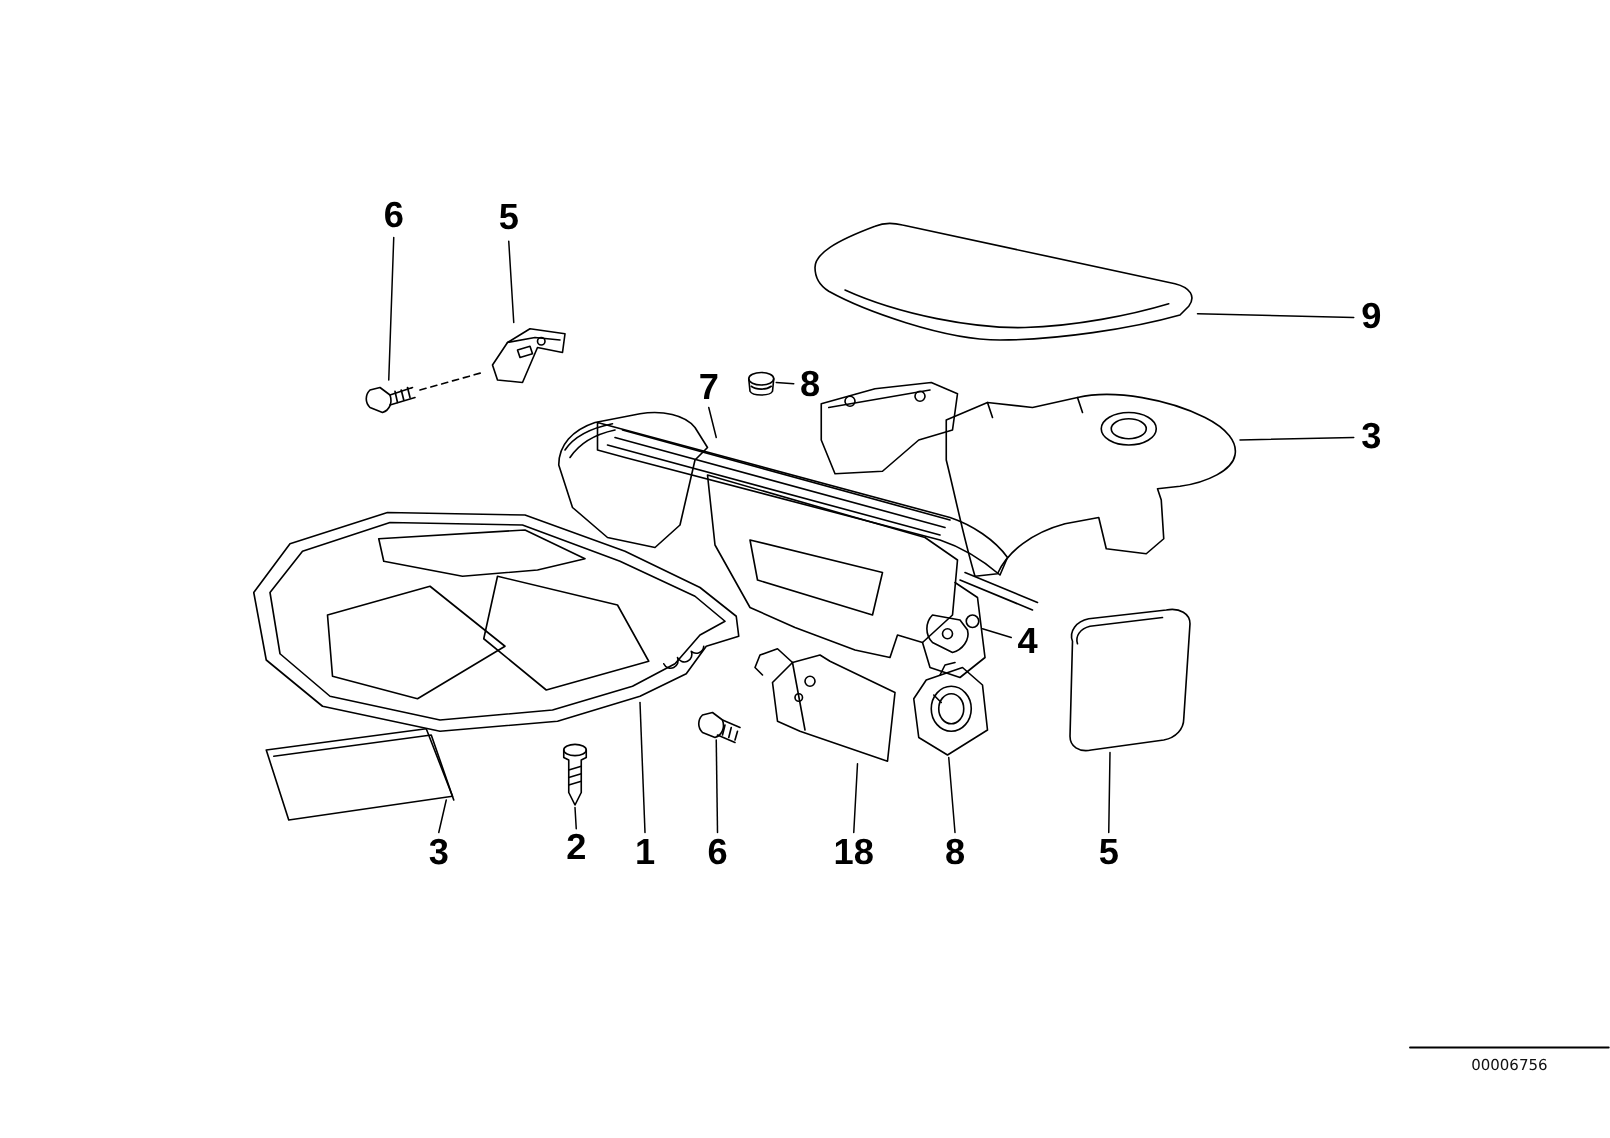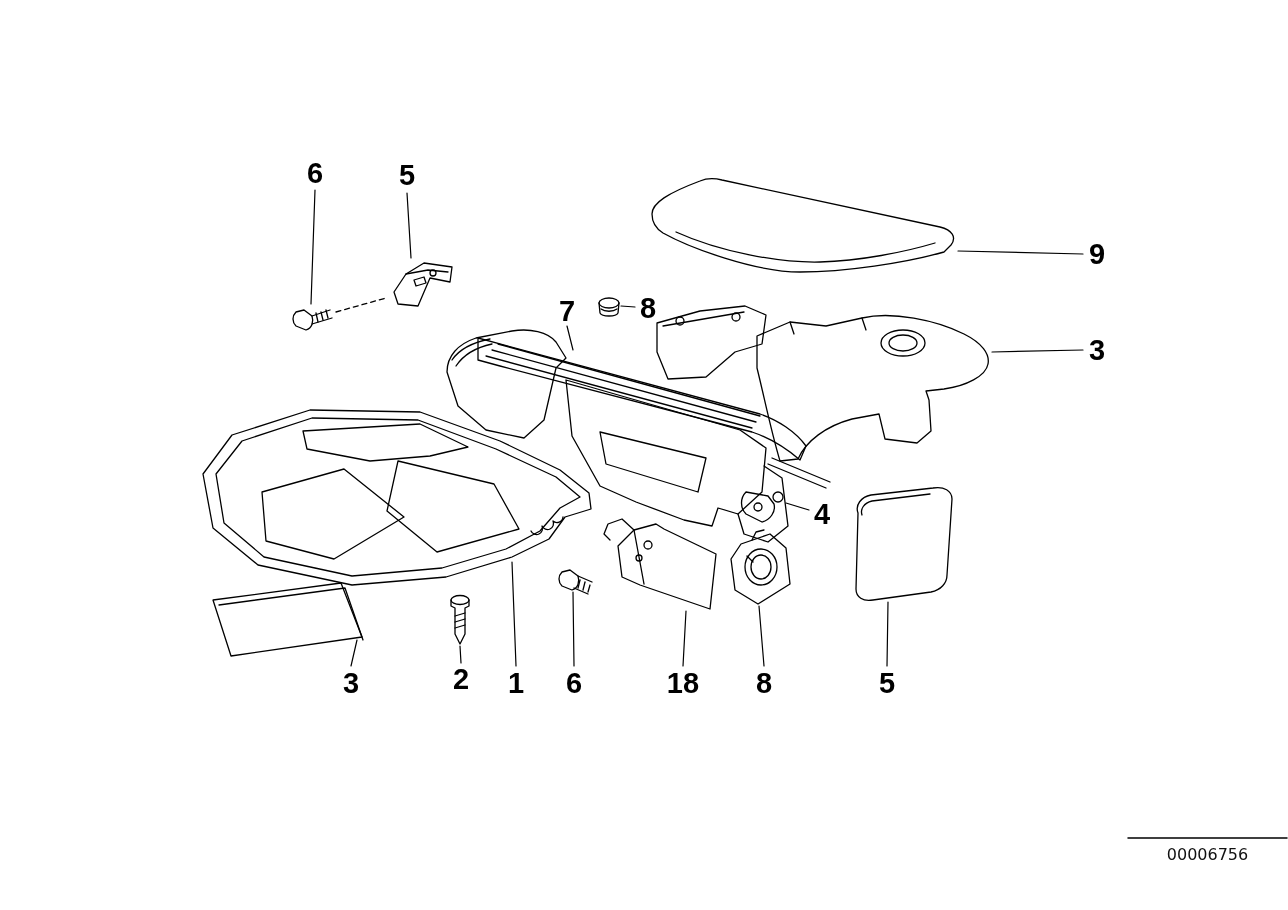--- a/index.html
+++ b/index.html
@@ -3,21 +3,21 @@
 <meta charset="utf-8">
 <style>
   html,body{margin:0;padding:0;background:#fff;}
   .stage{position:relative;width:1288px;height:910px;background:#ffffff;overflow:hidden;
          font-family:"Liberation Sans",sans-serif;}
   .artwork{position:absolute;left:0;top:0;}
   .callout{position:absolute;transform:translate(-50%,-50%);
            font-family:"Liberation Sans",sans-serif;font-weight:bold;
            font-size:29px;color:#000;line-height:1;cursor:pointer;user-select:none;}
   .doc-number{position:absolute;left:1128px;top:845px;width:159px;text-align:center;
-              font-family:"DejaVu Sans",sans-serif;font-size:16px;color:#111;}
+              font-family:"DejaVu Sans",sans-serif;font-size:12px;color:#111;}
 </style>
 </head>
 <body>
 
 <div class="stage">
 
   <svg class="artwork" width="1288" height="910" viewBox="0 0 1288 910">
     <g stroke="#000" fill="none" stroke-width="1.3" stroke-linejoin="round" stroke-linecap="round">
 
       <g>

